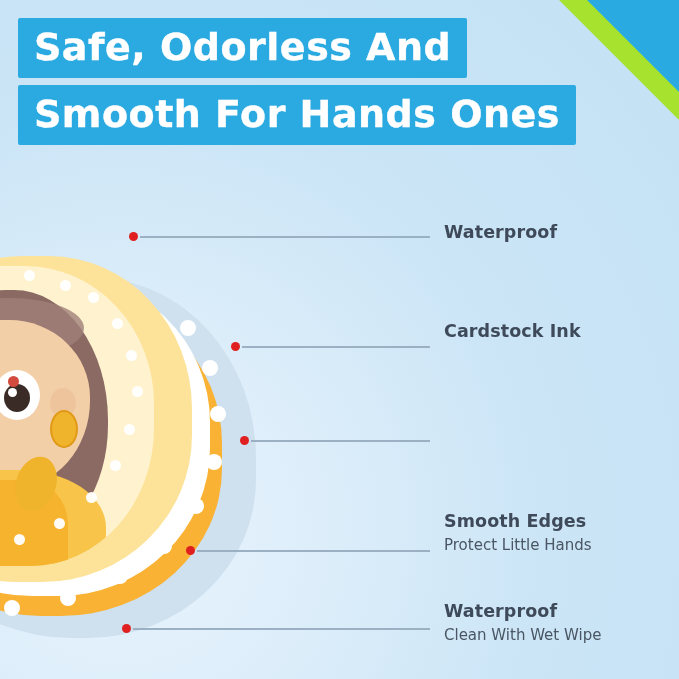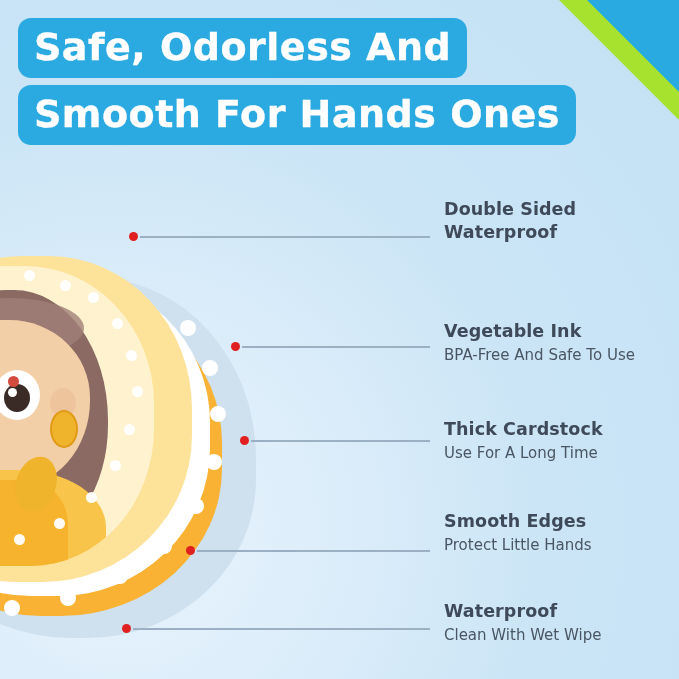--- a/index.html
+++ b/index.html
@@ -56,21 +56,21 @@
   .headline-line {
     display: inline-block;
     background: #2aaae1;
     color: #ffffff;
     font-family: "DejaVu Sans", sans-serif;
     font-weight: bold;
     font-size: 38px;
     line-height: 46px;
     letter-spacing: 0.5px;
     padding: 6px 16px 8px 16px;
-    border-radius: 13px;
+    border-radius: 2px;
     margin-bottom: 7px;
     white-space: nowrap;
     -webkit-text-stroke: 0.4px #ffffff;
   }
 
   
   .feature {
     position: absolute;
     left: 444px;
     width: 230px;
@@ -359,38 +359,33 @@
     <div class="scallop" style="left:232px; top:318px;"></div>
     <div class="scallop" style="left:180px; top:340px;"></div>
     <div class="scallop" style="left:124px; top:350px;"></div>
 
   </div>
 
   <div class="dot" style="left:129px; top:232px;"></div>
   <div class="leader" style="left:140px; top:236px; width:290px;"></div>
   <div class="feature" style="top:198px;">
     <div class="feature-title">
-      <span>Double Sided</span><br>
+      <br>
       <span>Waterproof</span>
     </div>
   </div>
 
   <div class="dot" style="left:231px; top:342px;"></div>
   <div class="leader" style="left:242px; top:346px; width:188px;"></div>
   <div class="feature" style="top:320px;">
-    <div class="feature-title">Vegetable Ink</div>
-    <div class="feature-sub">BPA-Free And Safe To Use</div>
+    <div class="feature-title">Cardstock Ink</div>
   </div>
 
   <div class="dot" style="left:240px; top:436px;"></div>
   <div class="leader" style="left:251px; top:440px; width:179px;"></div>
-  <div class="feature" style="top:418px;">
-    <div class="feature-title">Thick Cardstock</div>
-    <div class="feature-sub">Use For A Long Time</div>
-  </div>
 
   <div class="dot" style="left:186px; top:546px;"></div>
   <div class="leader" style="left:197px; top:550px; width:233px;"></div>
   <div class="feature" style="top:510px;">
     <div class="feature-title">Smooth Edges</div>
     <div class="feature-sub">Protect Little Hands</div>
   </div>
 
   <div class="dot" style="left:122px; top:624px;"></div>
   <div class="leader" style="left:133px; top:628px; width:297px;"></div>

